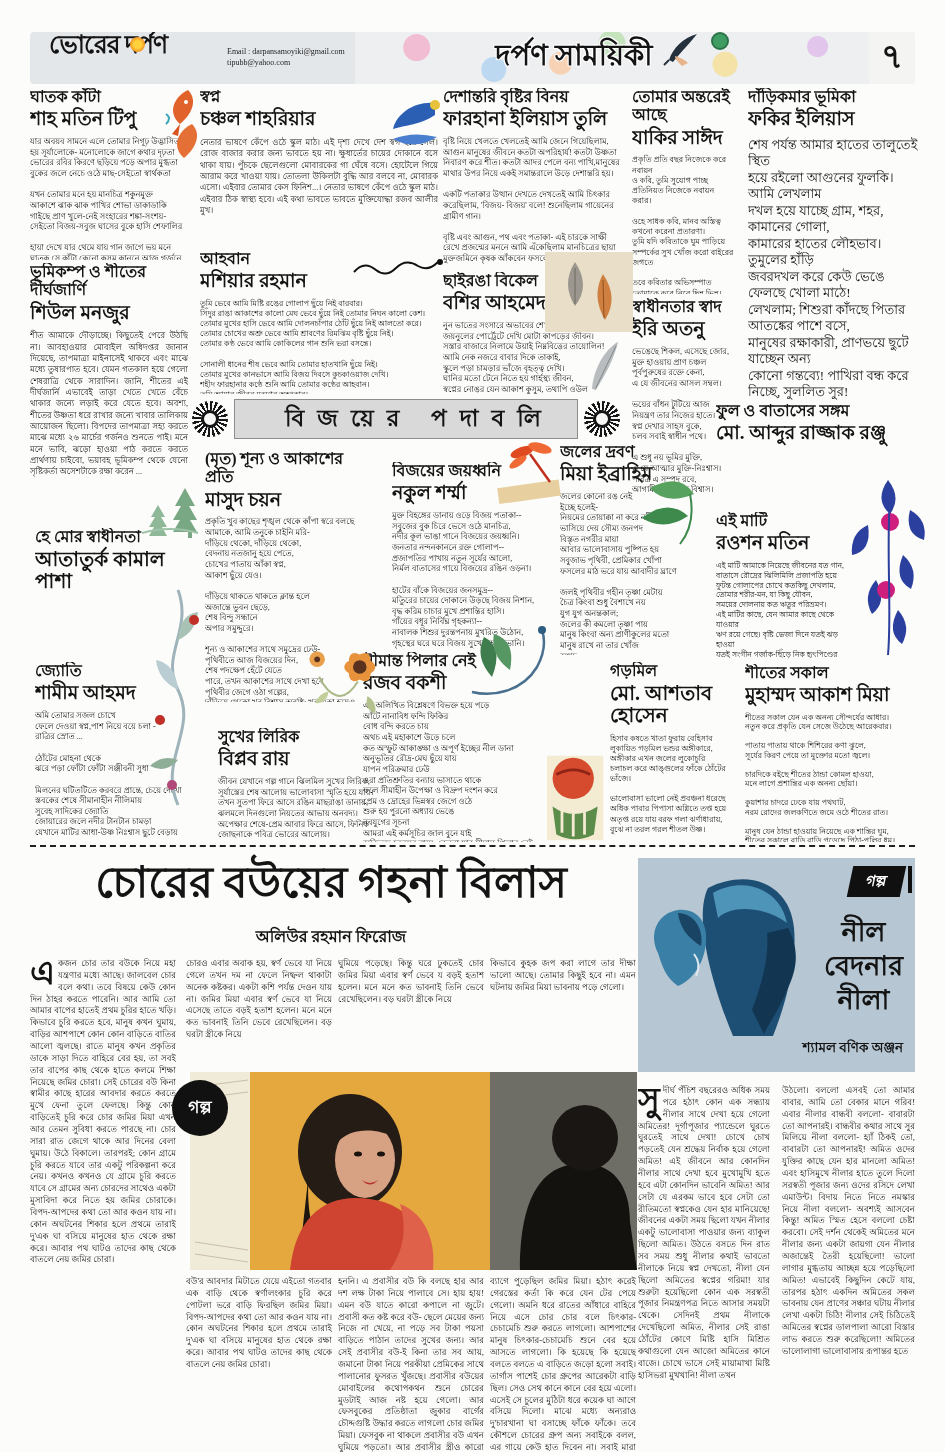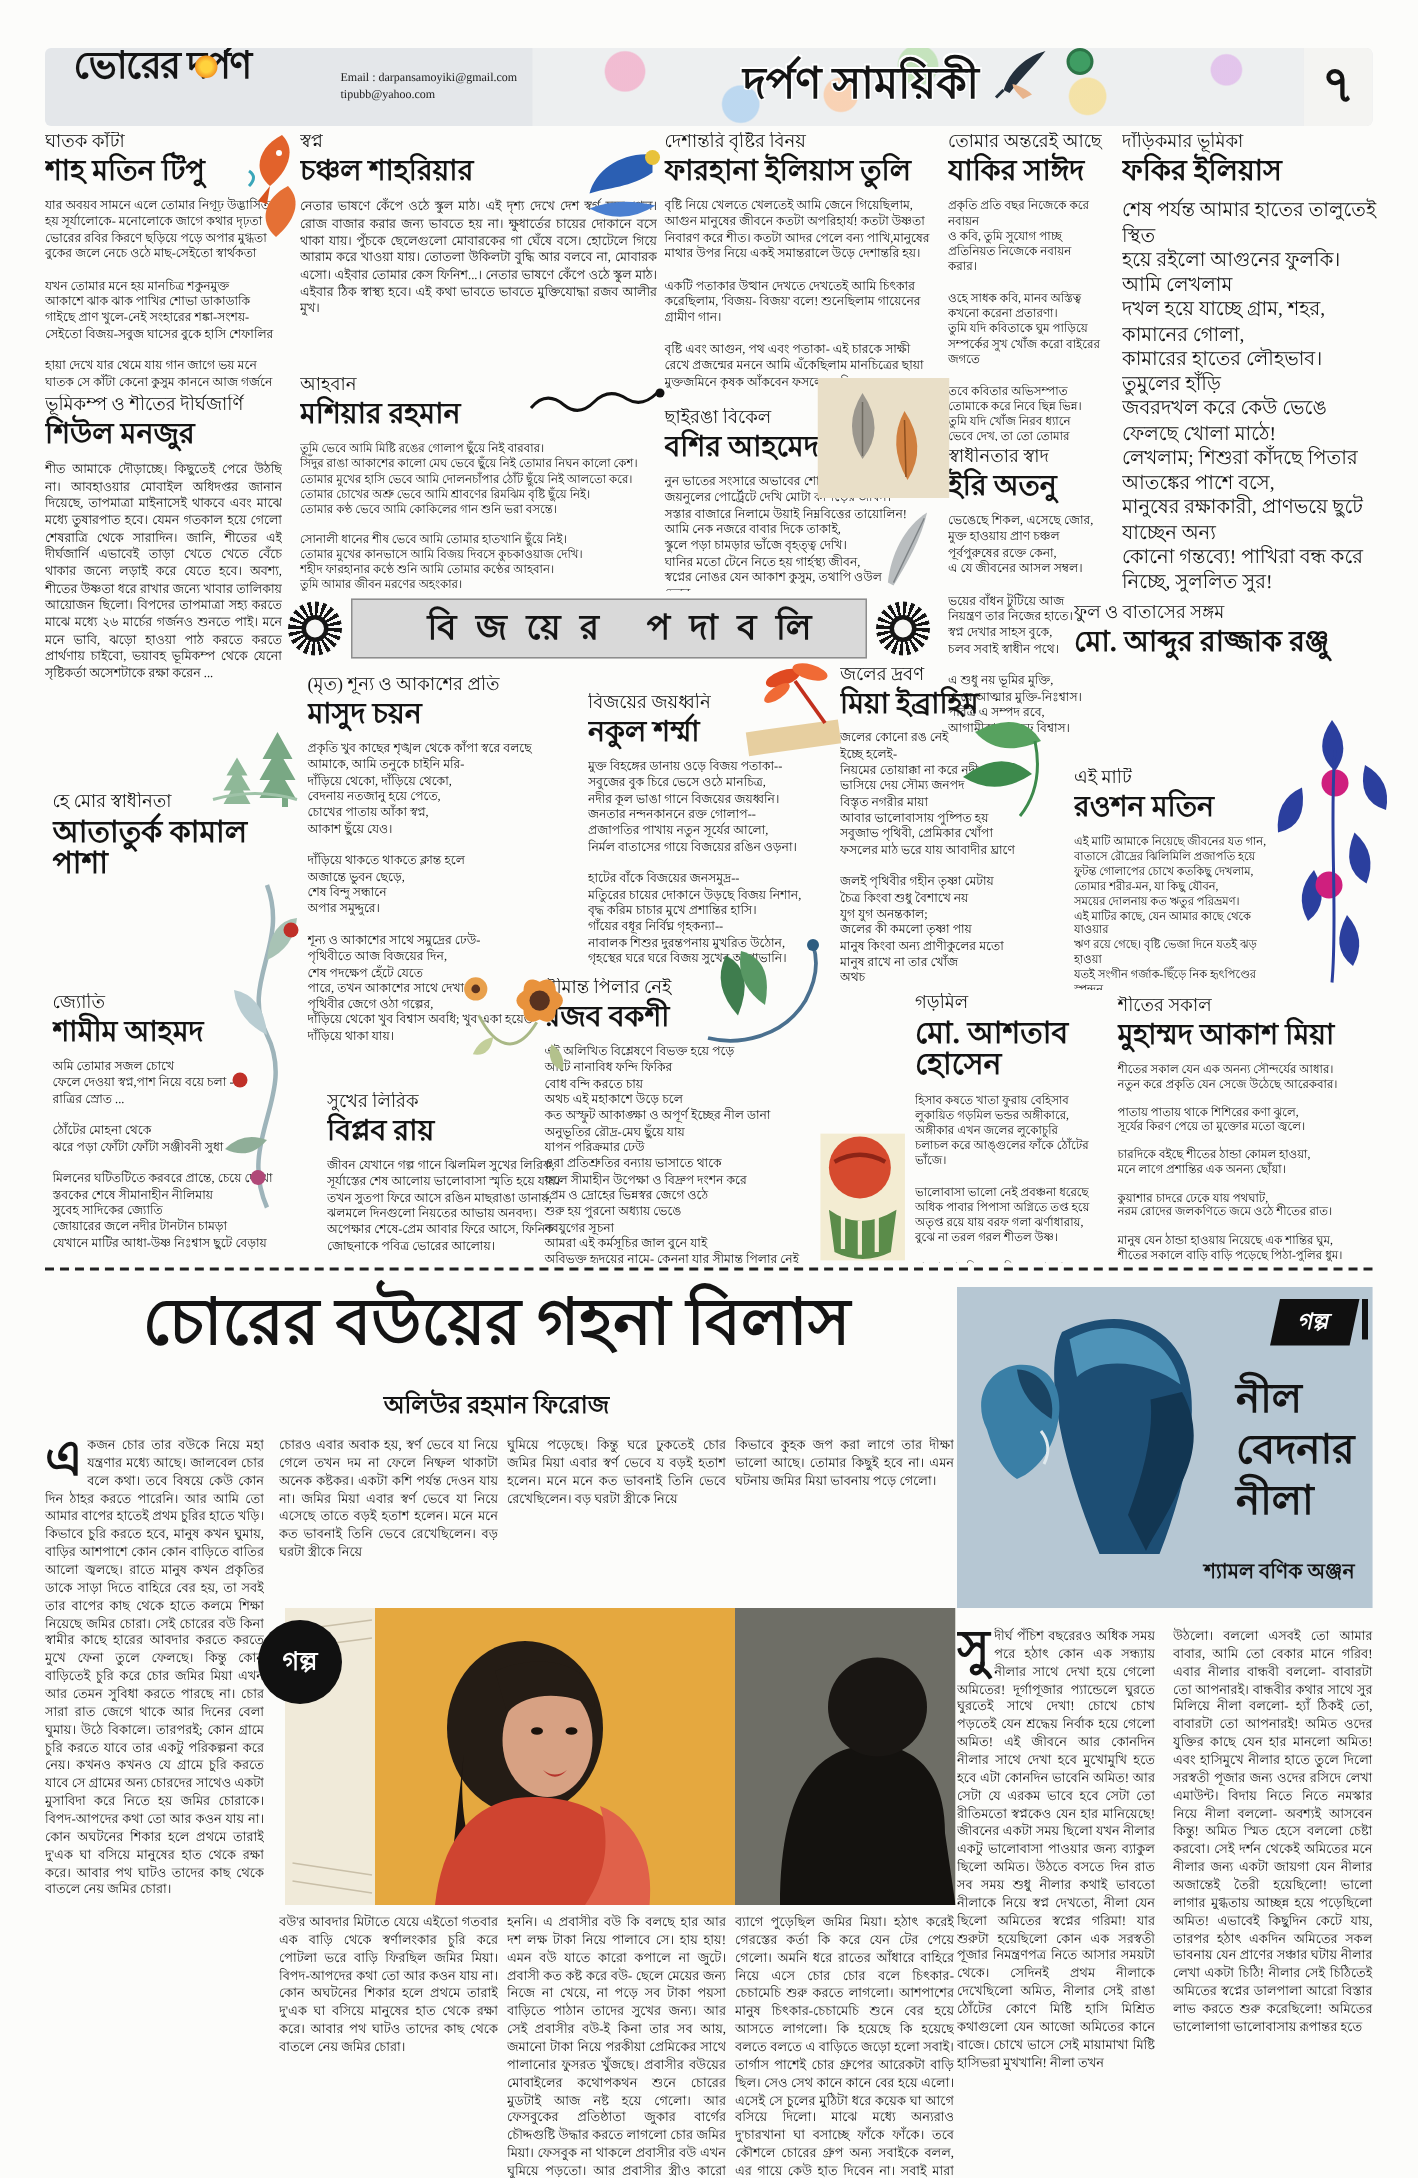--- a/index.html
+++ b/index.html
@@ -24,21 +24,21 @@
       radial-gradient(circle at 40% 60%, rgba(250,205,170,.85) 0 11px, transparent 12px)}
   .supp-title{font-size:29px;font-weight:bold;
       text-shadow:1px 1px 0 #fff,-1px -1px 0 #fff,1px -1px 0 #fff,-1px 1px 0 #fff}
   .green-dot{width:14px;height:14px;border-radius:50%;background:#3f9d63;border:2px solid #2c7447}
   .datebox{width:150px;background:#cdd2d7;display:flex;flex-direction:column;justify-content:center;
            text-align:right;padding-right:9px;font-size:10.5px;font-weight:bold;line-height:1.4}
   .pagenum{width:46px;background:#f4f4f2;display:flex;align-items:center;justify-content:center;
            font-size:34px;font-weight:bold}
   
   .piece{position:absolute;overflow:hidden}
-  .kicker{font-size:12px;font-weight:normal;line-height:1.15;margin-bottom:3px}
+  .kicker{font-size:16px;font-weight:bold;line-height:1.15;margin-bottom:3px}
   .author{font-size:19px;font-weight:bold;line-height:1.08;margin-bottom:7px}
   .author.sm{font-size:20px}
   .poem{font-size:8.2px;line-height:1.3;white-space:pre-line}
   .prose{font-size:8.4px;line-height:1.35;text-align:justify}
   
   .vband{position:absolute;left:192px;top:396px;width:428px;height:46px;display:flex;align-items:center;gap:6px}
   .rosette{width:36px;height:36px;border-radius:50%;flex:0 0 auto;position:relative;
            background:repeating-conic-gradient(#161616 0 9deg,#f7f7f5 9deg 18deg)}
   .rosette:after{content:"";position:absolute;inset:9px;border-radius:50%;background:#f7f7f5;border:3px solid #161616}
   .vbar{flex:1;height:38px;background:#d9d9d9;border:1px solid #8d8d8d;display:flex;align-items:center;
@@ -50,21 +50,21 @@
   .byline{position:absolute;left:30px;top:924px;width:602px;text-align:center;font-size:16px;font-weight:bold}
   .scol{position:absolute;font-size:8.6px;line-height:1.38;text-align:justify;overflow:hidden}
   .dropcap{float:left;font-size:33px;line-height:.85;font-weight:bold;margin:1px 3px 0 0}
   .story-illo{position:absolute;left:190px;top:1072px;width:447px;height:198px}
   .badge{position:absolute;left:172px;top:1080px;width:56px;height:56px;border-radius:50%;background:#111;
          color:#fff;display:flex;align-items:center;justify-content:center;font-size:17px;font-weight:bold}
   .blue-box{position:absolute;left:638px;top:858px;width:277px;height:214px;background:#b6c7d3;overflow:hidden}
   .story-tag{position:absolute;top:8px;right:12px;background:#101010;color:#fff;font-size:15px;
              font-weight:bold;padding:3px 16px;transform:skewX(-12deg)}
   .blue-box .bar{position:absolute;top:8px;right:3px;width:4px;height:27px;background:#101010}
-  .blue-title{position:absolute;right:12px;top:58px;font-size:27px;font-weight:bold;text-align:left;
+  .blue-title{position:absolute;right:12px;top:58px;font-size:27px;font-weight:bold;text-align:center;
               line-height:1.25;white-space:pre-line}
   .blue-author{position:absolute;right:12px;bottom:12px;font-size:13.5px;font-weight:bold}
   .deco{position:absolute}
 </style>
 </head>
 <body>
 
 <div class="masthead">
   <div class="logo">
     <span class="sun"></span>

